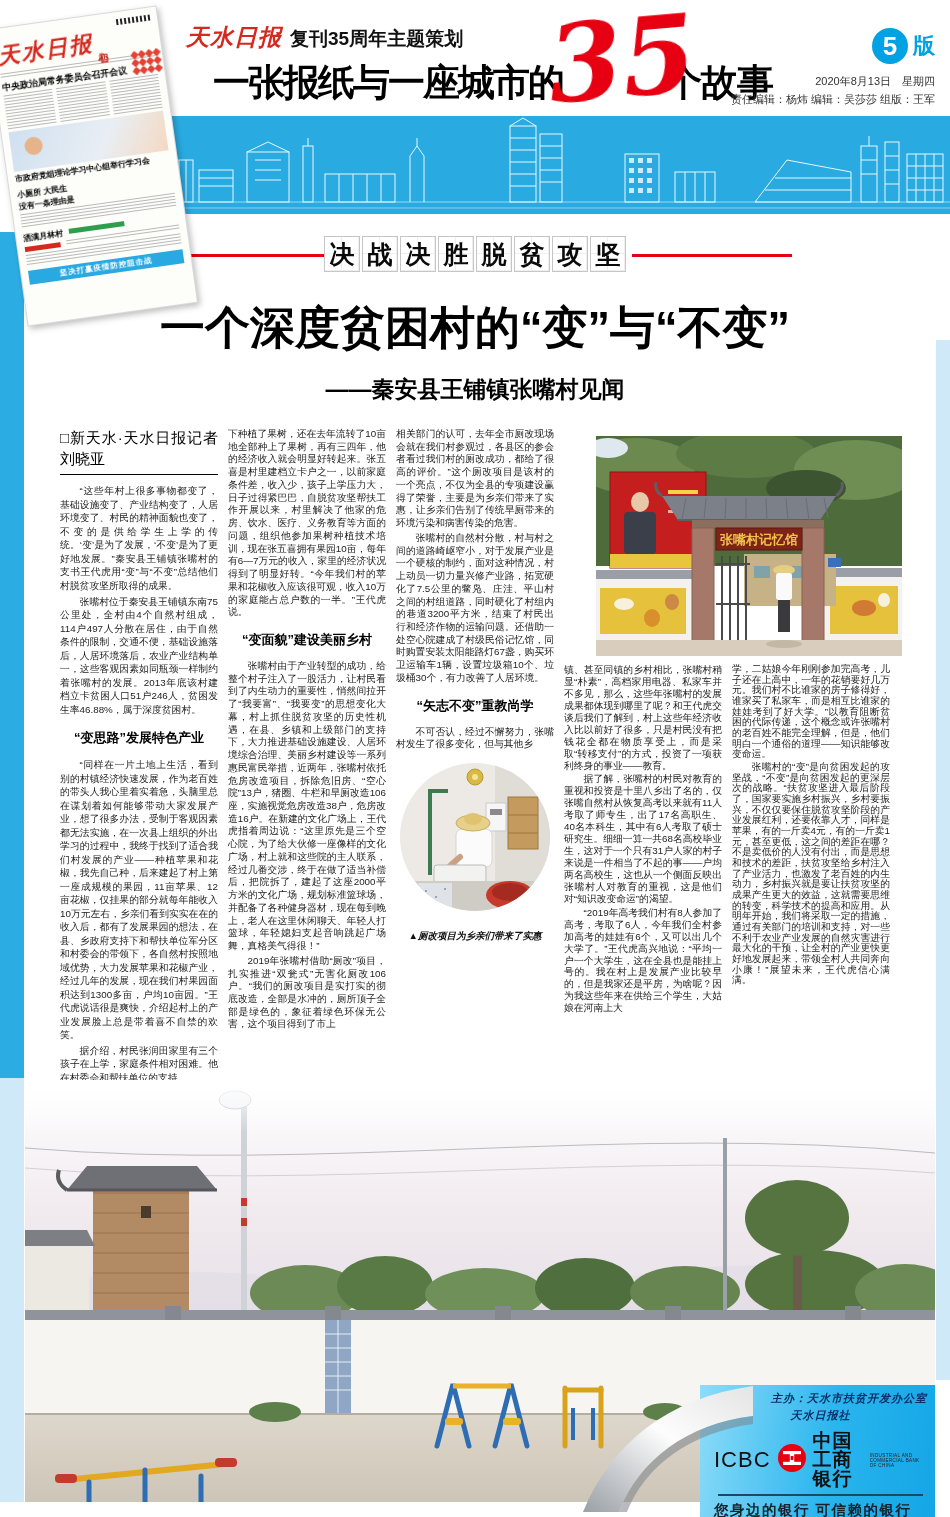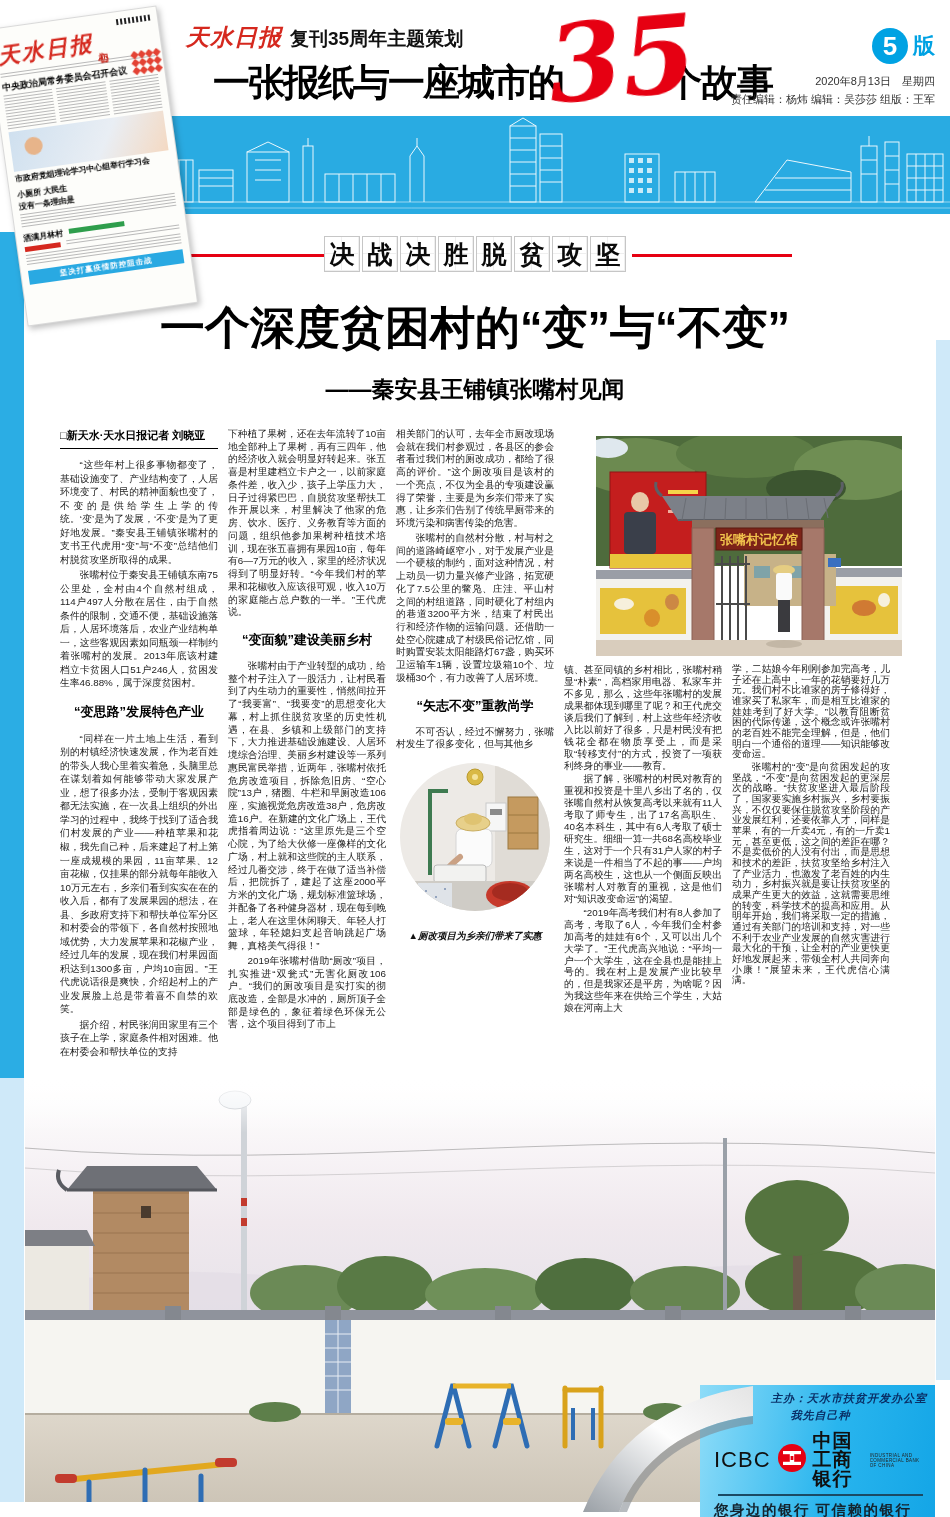--- a/index.html
+++ b/index.html
@@ -62,21 +62,21 @@
   .mainhead{left:0;top:298px;width:950px;text-align:center;font-size:45px;font-weight:900;
         color:#000;letter-spacing:0px;z-index:2;}
   .subhead{left:0;top:374px;width:950px;text-align:center;font-size:23px;font-weight:700;color:#000;}
   
   .article{left:60px;top:428px;width:830px;height:652px;display:flex;gap:10px;z-index:2;}
   .col{width:158px;overflow:hidden;font-size:9.8px;text-align:justify;color:#1c1c1c;}
   .col p{margin:0 0 2px 0;}
   .col p.indent{text-indent:2em;}
   .lh138{line-height:1.38;} .lh130{line-height:1.30;} .lh122{line-height:1.22;} .lh109{line-height:1.09;}
   .underphoto{padding-top:236px;}
-  .byline{font-size:11px;font-weight:700;color:#000;padding-bottom:5px;border-bottom:1px solid #000;margin-bottom:9px;}
+  .byline{font-size:15px;font-weight:400;color:#000;padding-bottom:5px;border-bottom:1px solid #000;margin-bottom:9px;}
   .col h3{font-size:13px;font-weight:900;text-align:center;margin:13px 0 11px;color:#000;text-indent:0;}
   .gatephoto{left:512px;top:8px;width:306px;height:220px;overflow:hidden;margin-left:24px;}
   .oval{width:150px;height:148px;border-radius:50%;overflow:hidden;margin:12px auto 4px;}
   .caption{font-size:9.5px;font-weight:700;font-style:italic;text-align:center;margin-top:19px;color:#111;
         font-family:Liberation Serif, serif;}
   
   .bottomphoto{left:25px;top:1078px;width:910px;height:424px;z-index:1;}
   .curl{left:575px;top:1372px;width:180px;height:140px;z-index:7;}
   .panel{left:700px;top:1385px;width:235px;height:154px;z-index:6;
         background:linear-gradient(100deg,#8edcf8,#29b5ee 55%,#13a5e6);
@@ -497,21 +497,21 @@
             <stop offset="1" stop-color="#e4e4e4"></stop>
         </linearGradient>
       </defs>
       <path d="M8,140 C36,72 92,26 178,14 L178,44 C112,52 64,88 44,140 Z" fill="url(#curlG)"></path>
       <path d="M44,140 C64,88 112,52 178,44 L178,52 C116,60 70,94 52,140 Z" fill="#7c848b" opacity="0.55"></path>
     </svg>
   </div>
 
   <div class="abs panel">
     <div class="org">主办：天水市扶贫开发办公室</div>
-    <div class="org org2">我先自己种</div>
+    <div class="org org2">天水日报社</div>
     <div class="bankrow">
       <span class="bank-latin">ICBC</span>
       <span>
         <svg width="30" height="30" viewBox="0 0 30 30">
           <circle cx="15" cy="15" r="14" fill="#e60012"></circle>
           <rect x="6" y="8" width="18" height="3.2" fill="#ffffff"></rect>
           <rect x="6" y="18.8" width="18" height="3.2" fill="#ffffff"></rect>
           <rect x="12.8" y="8" width="4.4" height="14" fill="#ffffff"></rect>
           <rect x="13.6" y="13" width="2.8" height="4" fill="#e60012"></rect>
         </svg>

